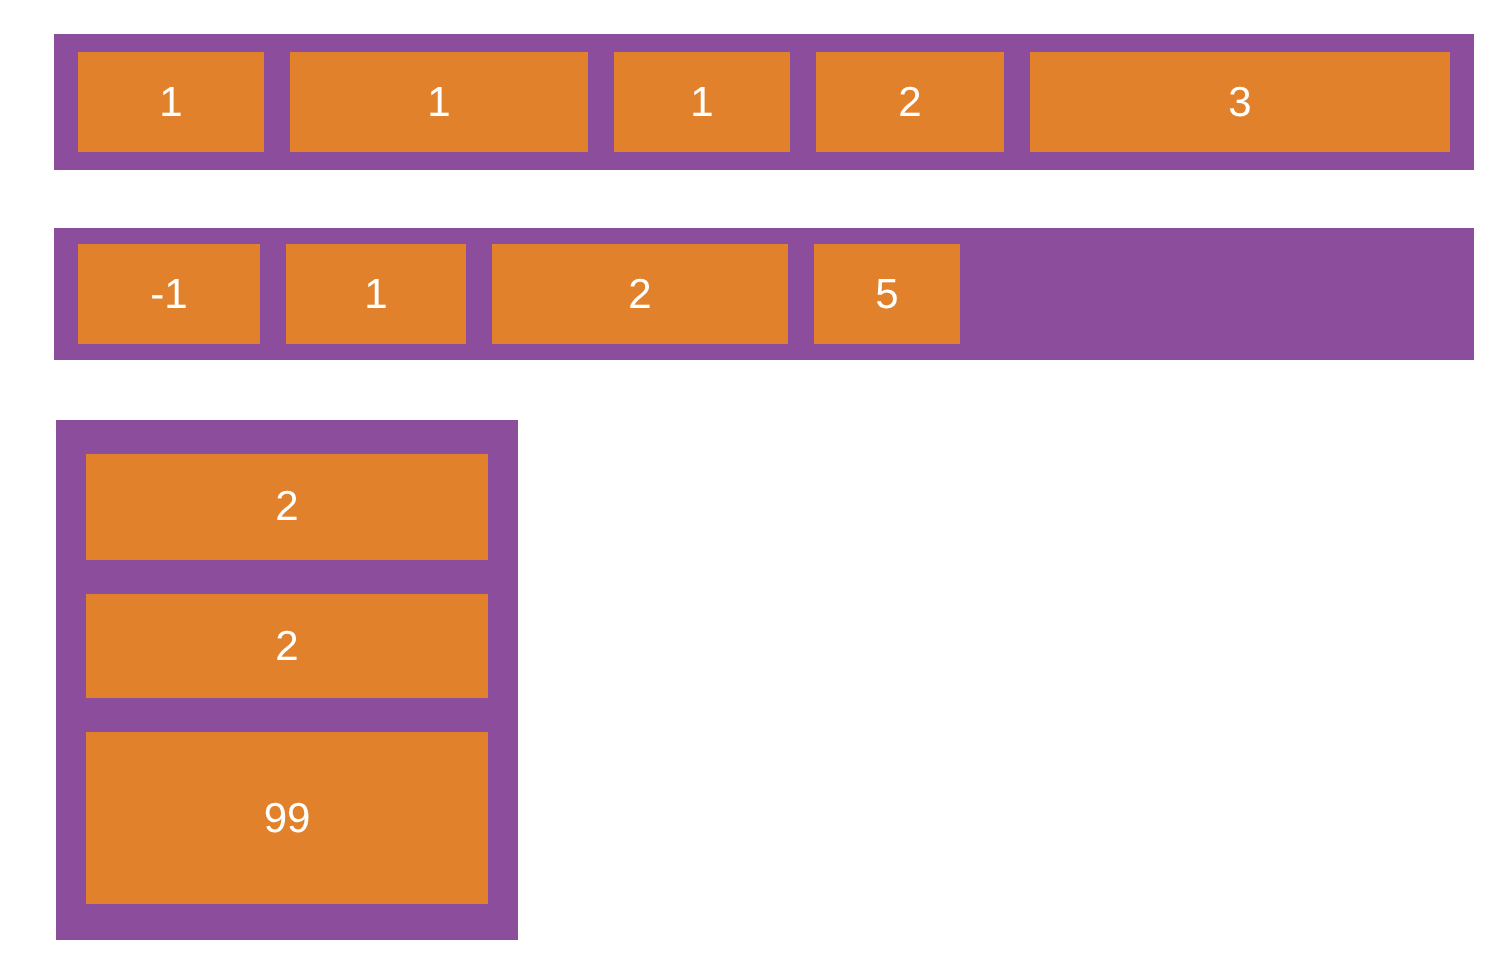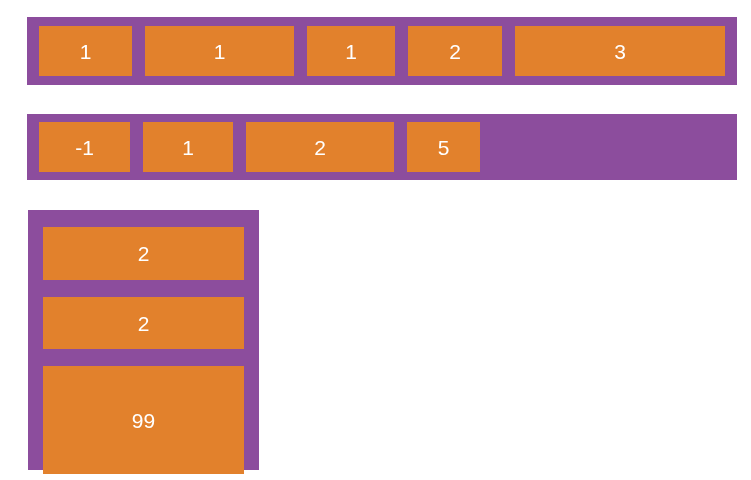--- a/index.html
+++ b/index.html
@@ -89,15 +89,15 @@
   <div id="container-2" class="flex-container row">
       <div class="flex-item" style="width: 91px; height: 50px;">-1</div>
       <div class="flex-item" style="width: 90px; height: 50px;">1</div>
       <div class="flex-item" style="width: 148px; height: 50px;">2</div>
       <div class="flex-item" style="width: 73px; height: 50px;">5</div>
     </div>
 
   <div id="container-3" class="flex-container column">
       <div class="flex-item" style="height: 53px;">2</div>
       <div class="flex-item" style="height: 52px;">2</div>
-      <div class="flex-item" style="height: 108px;">99</div>
+      <div class="flex-item" style="height: 86px;">99</div>
     </div>
 </div>
 
 </body></html>

